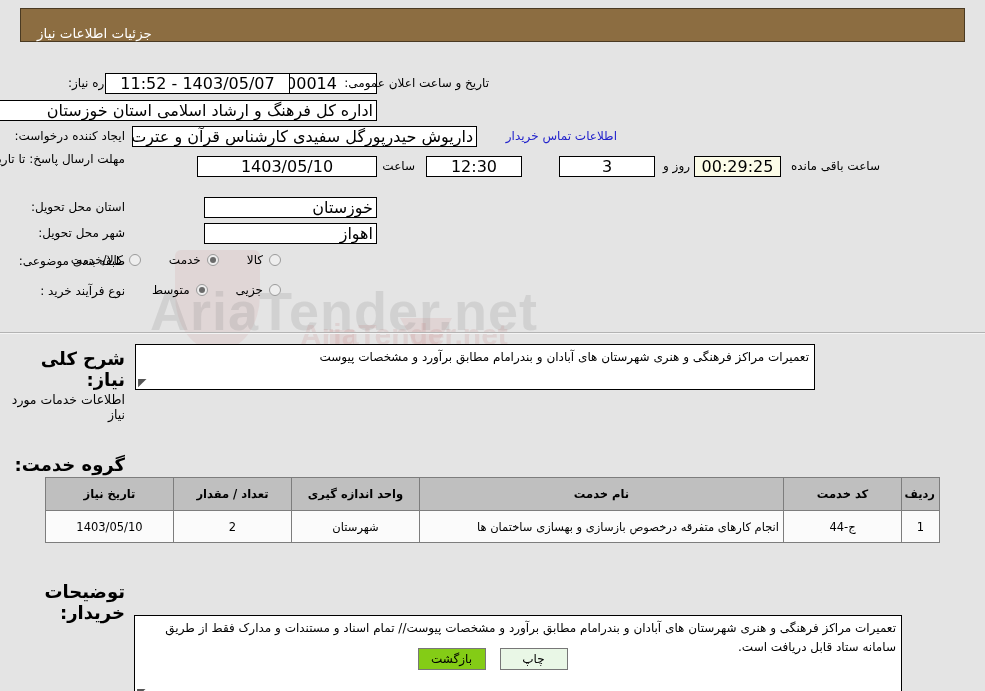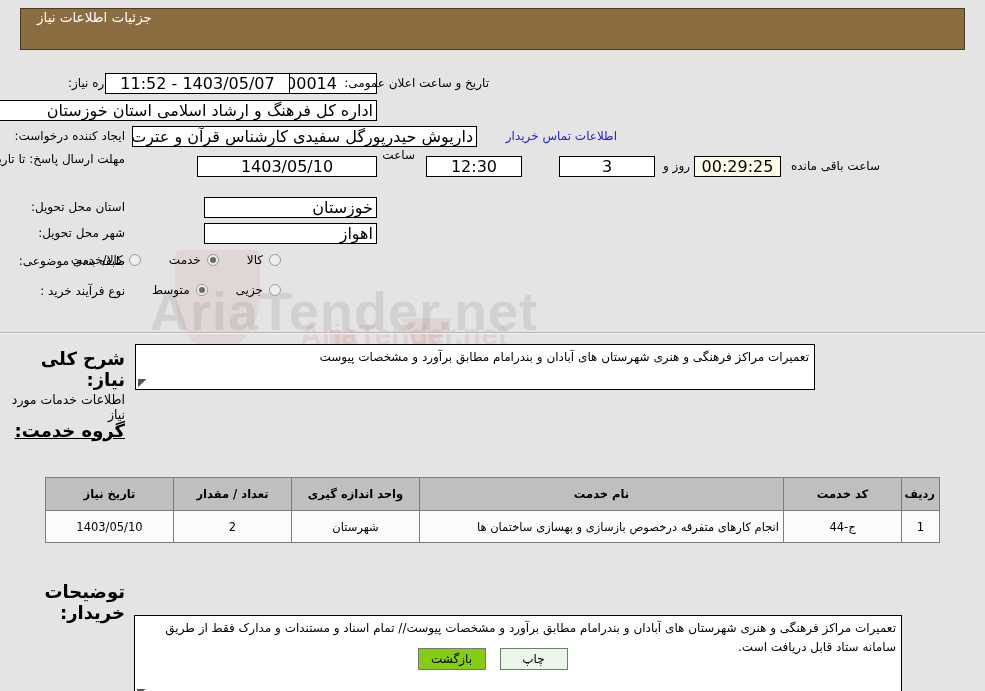--- a/index.html
+++ b/index.html
@@ -74,26 +74,26 @@
     height: 46px;
     background: rgba(200,130,130,0.15);
   }
 
   
   .page-header {
     position: absolute;
     top: 8px;
     right: 20px;
     left: 20px;
-    height: 42px;
+    height: 34px;
     background: #8c6d41;
     border: 1px solid #4a3a22;
     box-sizing: border-box;
     display: flex;
-    align-items: flex-start;
+    align-items: flex-end;
     justify-content: flex-start;
     z-index: 10;
   }
   .page-header .title {
     color: #ffffff;
     font-size: 13.5px;
     padding-right: 0;
     padding-left: 16px;
     margin-right: auto;
   }
@@ -329,21 +329,21 @@
   <div class="frow" style="top:67px; right:368px;">
     <span class="link">اطلاعات تماس خریدار</span>
   </div>
 
   <div class="frow" style="top:89px; right:860px; width:120px; display:block; text-align:left;">
     <span class="lbl" style="display:block; line-height:16px;">مهلت ارسال پاسخ: تا تاریخ:</span>
   </div>
   <div class="frow" style="top:94px; right:608px;">
     <span class="fld center" style="width:180px;">1403/05/10</span>
   </div>
-  <div class="frow" style="top:86px; right:565px;margin-left:24px;">
+  <div class="frow" style="top:97px; right:565px;margin-left:24px;">
     <span class="inline-txt">ساعت</span>
   </div>
   <div class="frow" style="top:94px; right:463px;">
     <span class="fld center" style="width:96px;">12:30</span>
   </div>
   <div class="frow" style="top:94px; right:330px;">
     <span class="fld center" style="width:96px;">3</span>
   </div>
   <div class="frow" style="top:97px; right:290px;">
     <span class="inline-txt">روز و</span>
@@ -409,21 +409,21 @@
 </div>
 <div class="panel ta" style="top:344px; right:170px; width:680px; height:46px;">
   <span>تعمیرات مراکز فرهنگی و هنری شهرستان های آبادان و بندرامام مطابق برآورد و مشخصات پیوست</span>
   <span class="resize">◥</span>
 </div>
 
 <div class="panel" style="top:392px; right:860px;">
   <span class="section-title">اطلاعات خدمات مورد نیاز</span>
 </div>
 
-<div class="panel" style="top:420px; right:860px;text-decoration:underline;">
+<div class="panel" style="top:454px; right:860px;">
   <span class="bold-lbl">گروه خدمت:</span>
 </div>
 <div class="panel ta" style="top:433px; right:170px; width:680px; height:24px; padding-top:1px;">
   <span>ساختمان</span>
 </div>
 
 <div class="panel" style="top:477px; right:45px; left:45px;">
   <table class="grid">
     <colgroup>
       <col style="width:38px">

